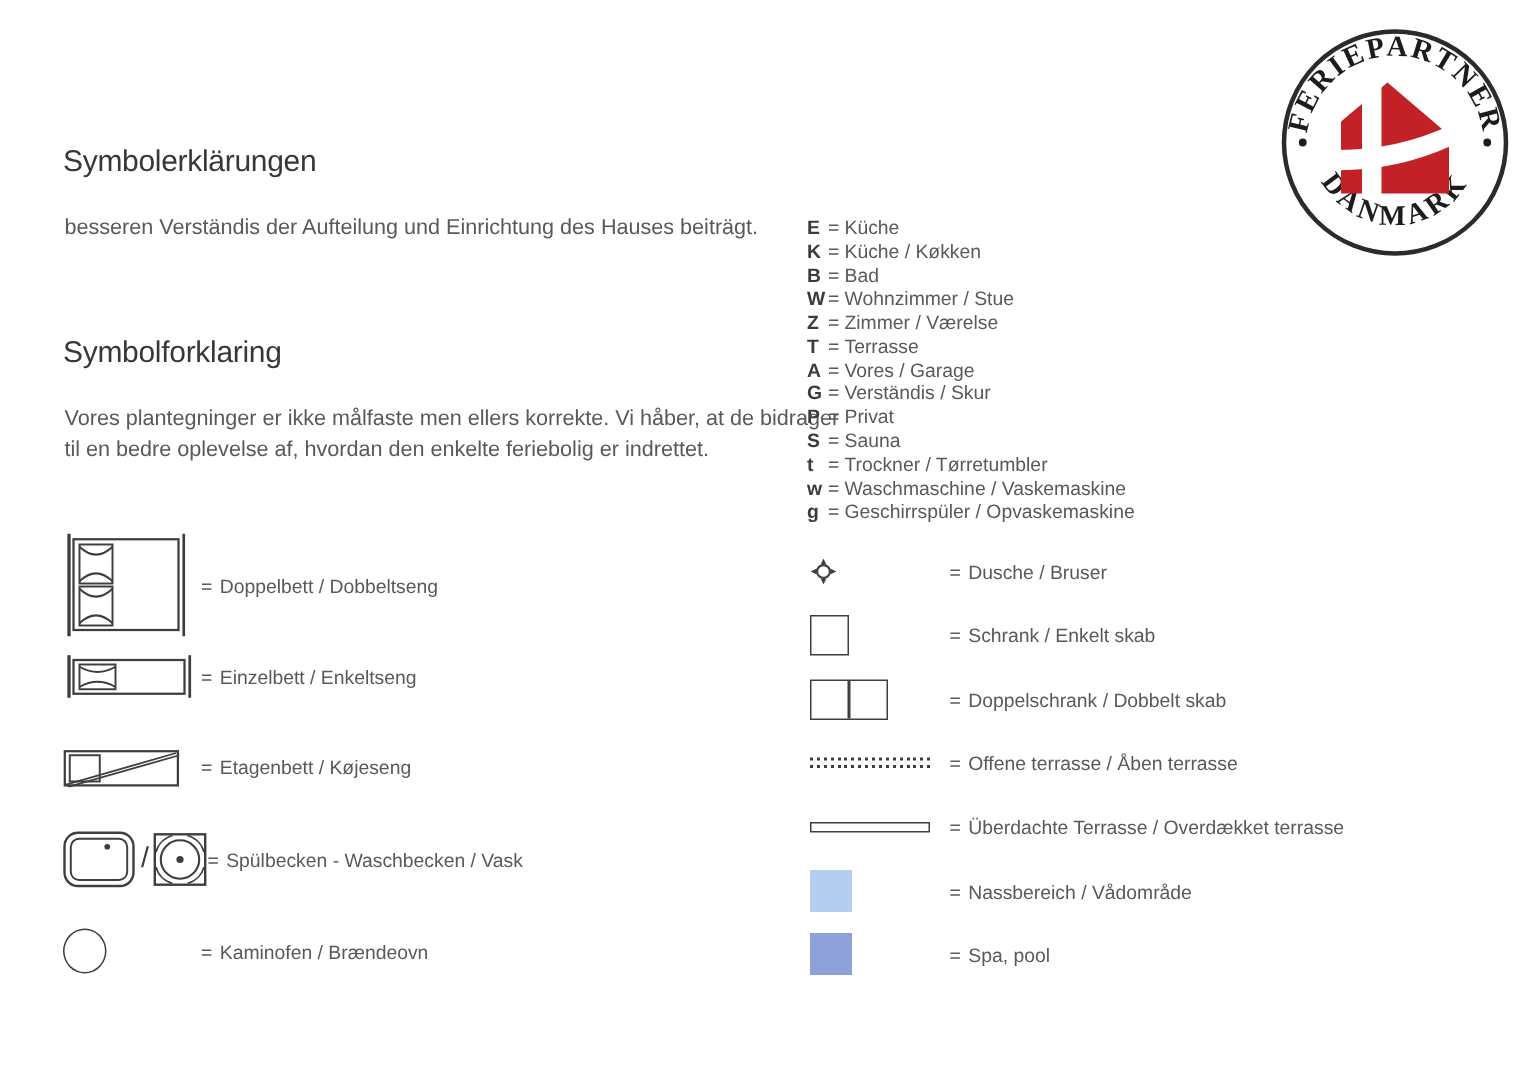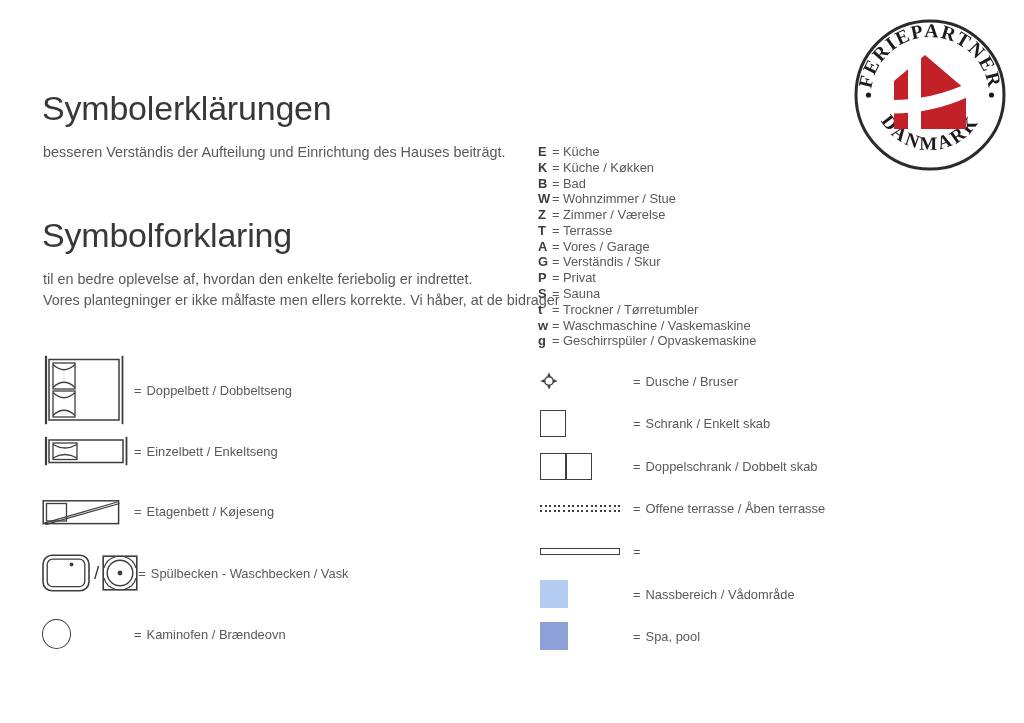--- a/index.html
+++ b/index.html
@@ -2,21 +2,21 @@
 <html><head>
 <meta charset="utf-8">
 <style>
   html,body{margin:0;padding:0;}
   body{
     width:1024px;height:723px;background:#ffffff;position:relative;overflow:hidden;
     font-family:"Liberation Sans", sans-serif;
     -webkit-font-smoothing:antialiased;
   }
   
-  .h1{position:absolute;left:42px;font-size:34px;font-weight:400;color:#37383a;letter-spacing:-0.2px;line-height:36px;}
+  .h1{position:absolute;left:42px;font-size:20px;font-weight:400;color:#37383a;letter-spacing:-0.2px;line-height:36px;}
   #title-de{top:90px;}
   #title-da{top:217px;}
   
   .para{position:absolute;left:43px;font-size:14.4px;line-height:21px;color:#58595b;}
   #para-de{top:142px;}
   #para-da{top:269px;}
   
   #letters{position:absolute;left:538px;top:144px;font-size:12.9px;color:#58595b;}
   .lrow{display:flex;line-height:15.78px;white-space:nowrap;}
   .lrow .lt{width:14px;font-weight:bold;color:#3b3c3e;}
@@ -56,22 +56,22 @@
 </head>
 <body>
 
 <div class="h1" id="title-de">Symbolerklärungen</div>
 <div class="para" id="para-de">
   <div>besseren Verständis der Aufteilung und Einrichtung des Hauses beiträgt.</div>
 </div>
 
 <div class="h1" id="title-da">Symbolforklaring</div>
 <div class="para" id="para-da">
+  <div>Vores plantegninger er ikke målfaste men ellers korrekte. Vi håber, at de bidrager</div>
   <div>til en bedre oplevelse af, hvordan den enkelte feriebolig er indrettet.</div>
-  <div>Vores plantegninger er ikke målfaste men ellers korrekte. Vi håber, at de bidrager</div>
 </div>
 
 <div id="letters">
   <div class="lrow">
       <span class="lt">E</span>
       <span class="eq">=</span>
       <span>Küche</span>
     </div>
   <div class="lrow">
       <span class="lt">K</span>
@@ -252,20 +252,21 @@
   </div>
   <span class="eq">=</span>
   <span>Offene terrasse / Åben terrasse</span>
 </div>
 
 <div class="srow right" id="row-covter">
   <div class="sym">
       <div class="covered"></div>
     </div>
   <span class="eq">=</span>
+  <span>Überdachte Terrasse / Overdækket terrasse</span>
 </div>
 
 <div class="srow right" id="row-wet">
   <div class="sym">
       <div class="wet"></div>
     </div>
   <span class="eq">=</span>
   <span>Nassbereich / Vådområde</span>
 </div>
 

